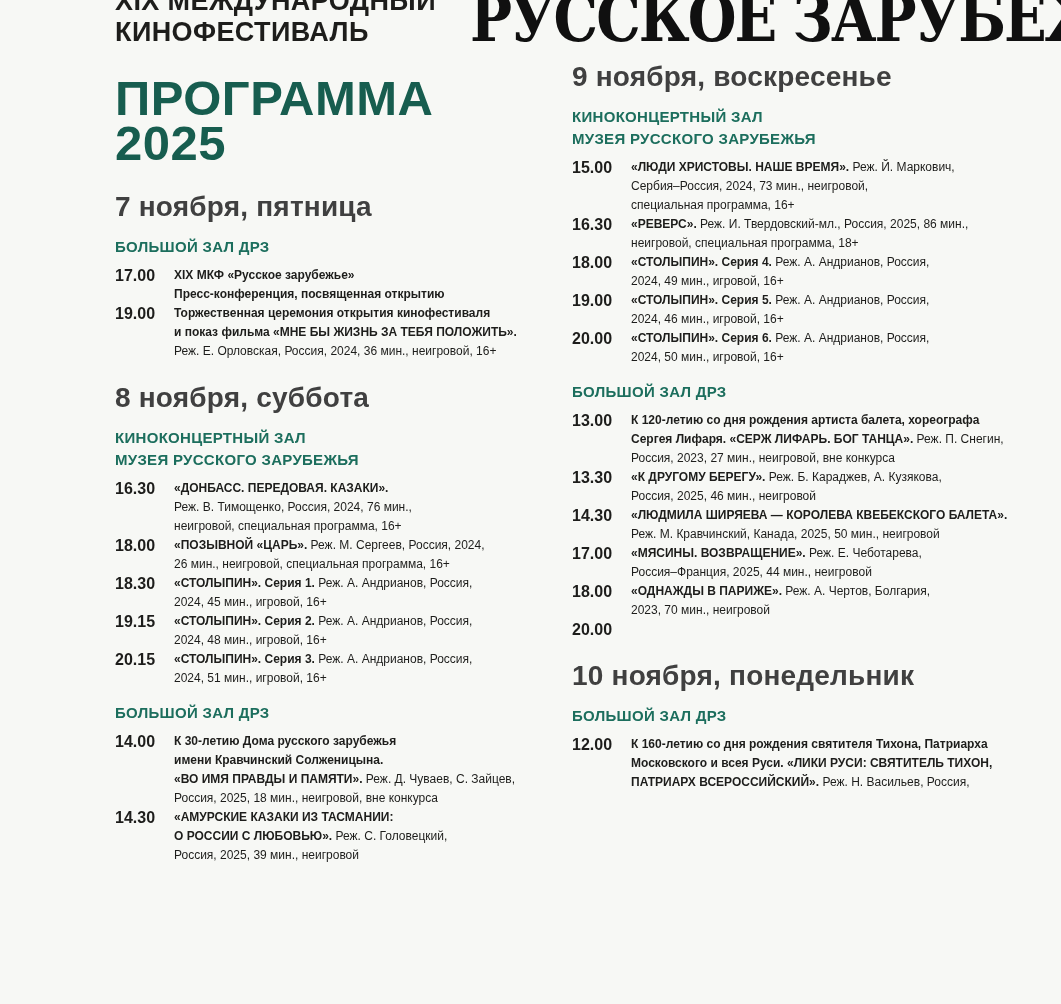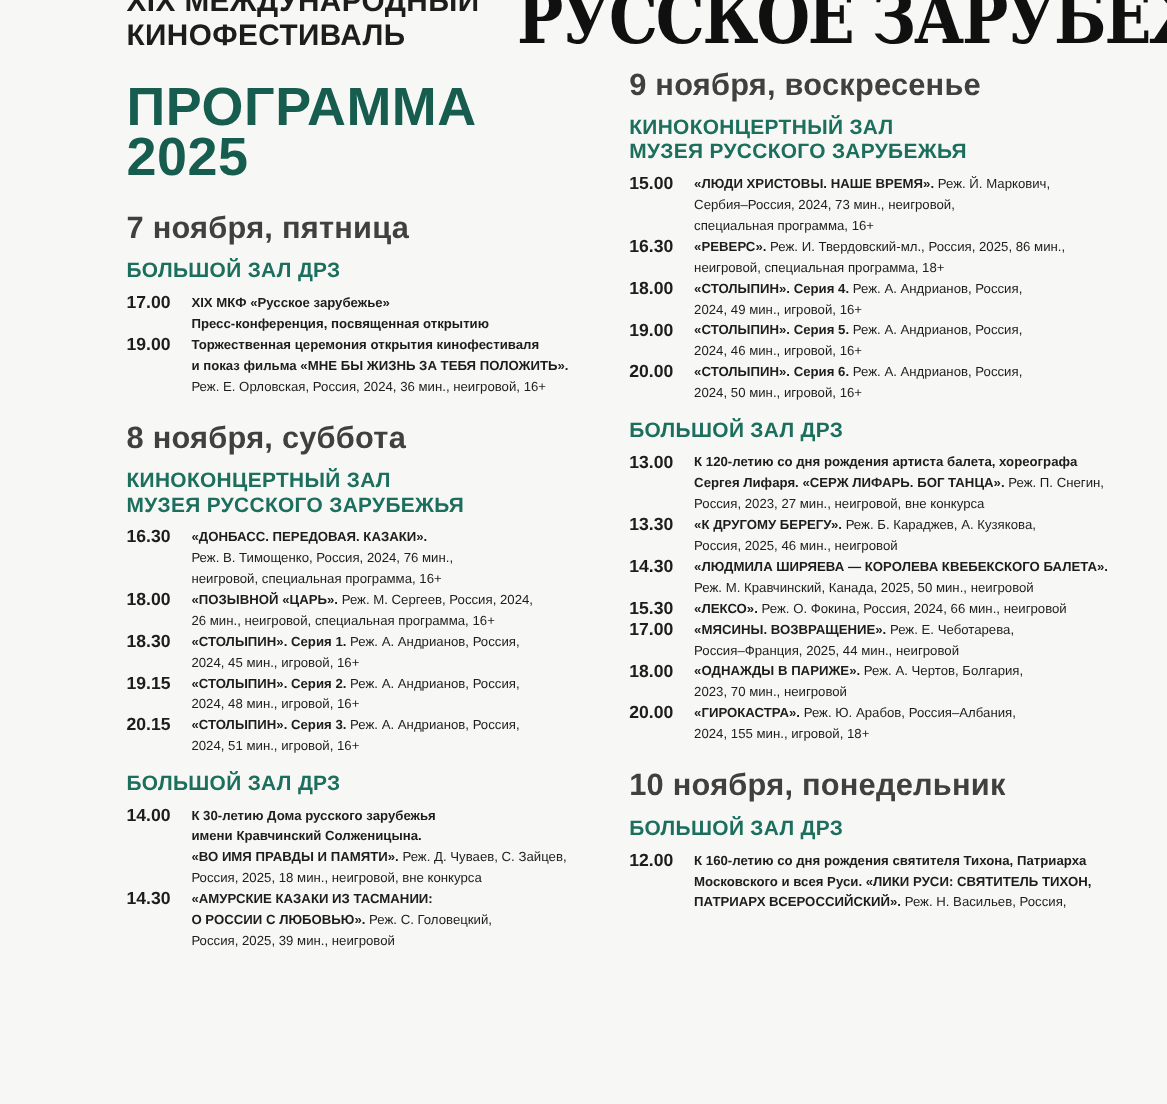--- a/index.html
+++ b/index.html
@@ -33,21 +33,21 @@
   .col-left  { left:95px;  top:192px; width:438px; }
   .col-right { left:552px; top:62px;  width:466px; }
 
   .day { margin-bottom:22px; }
   .date {
     margin:0 0 14px 0; font-size:28px; line-height:30px;
     font-weight:bold; letter-spacing:0.2px; color:#404040;
   }
   .section { margin-bottom:14px; }
   .venue {
-    font-size:19px; line-height:22px; font-weight:bold;
+    font-size:15px; line-height:22px; font-weight:bold;
     letter-spacing:0.3px; margin-bottom:8px;
   }
   .event { display:flex; align-items:flex-start; }
   .time { flex:none; width:46px; margin-right:13px; font-weight:bold;
           font-size:16px; line-height:19px; }
   .event-text { font-size:12px; line-height:19px; }
   .event-text .b { font-weight:bold; }
   .line { min-height:19px; }
 </style>
 </head>
@@ -224,45 +224,35 @@
             </div>
           </div>
           <div class="event">
             <div class="time">14.30</div>
             <div class="event-text">
               <div class="line"><span class="b">«ЛЮДМИЛА ШИРЯЕВА — КОРОЛЕВА КВЕБЕКСКОГО БАЛЕТА».</span></div>
               <div class="line"><span>Реж. М. Кравчинский, Канада, 2025, 50 мин., неигровой</span></div>
             </div>
           </div>
           <div class="event">
-            <div class="time">15.30</div>
-            <div class="event-text">
-              <div class="line"><span class="b">«ЛЕКСО».</span><span> Реж. О. Фокина, Россия, 2024, 66 мин., неигровой</span></div>
-            </div>
-          </div>
-          <div class="event">
             <div class="time">17.00</div>
             <div class="event-text">
               <div class="line"><span class="b">«МЯСИНЫ. ВОЗВРАЩЕНИЕ».</span><span> Реж. Е. Чеботарева,</span></div>
               <div class="line"><span>Россия–Франция, 2025, 44 мин., неигровой</span></div>
             </div>
           </div>
           <div class="event">
             <div class="time">18.00</div>
             <div class="event-text">
               <div class="line"><span class="b">«ОДНАЖДЫ В ПАРИЖЕ».</span><span> Реж. А. Чертов, Болгария,</span></div>
               <div class="line"><span>2023, 70 мин., неигровой</span></div>
             </div>
           </div>
           <div class="event">
             <div class="time">20.00</div>
-            <div class="event-text">
-              <div class="line"><span class="b">«ГИРОКАСТРА».</span><span> Реж. Ю. Арабов, Россия–Албания,</span></div>
-              <div class="line"><span>2024, 155 мин., игровой, 18+</span></div>
-            </div>
           </div>
         </div>
       </div>
       <div class="day">
         <h2 class="date">10 ноября, понедельник</h2>
         <div class="section">
           <div class="venue" style="color: rgb(28, 110, 93);">
             <div>БОЛЬШОЙ ЗАЛ ДРЗ</div>
           </div>
           <div class="event">

